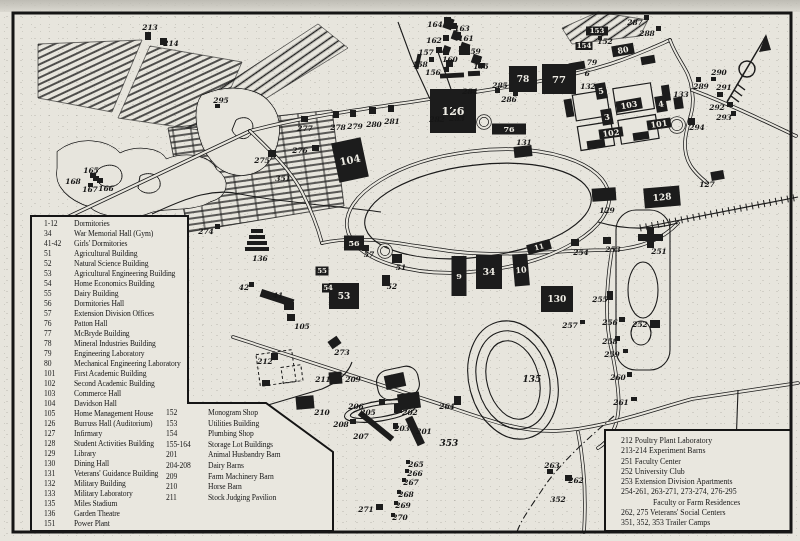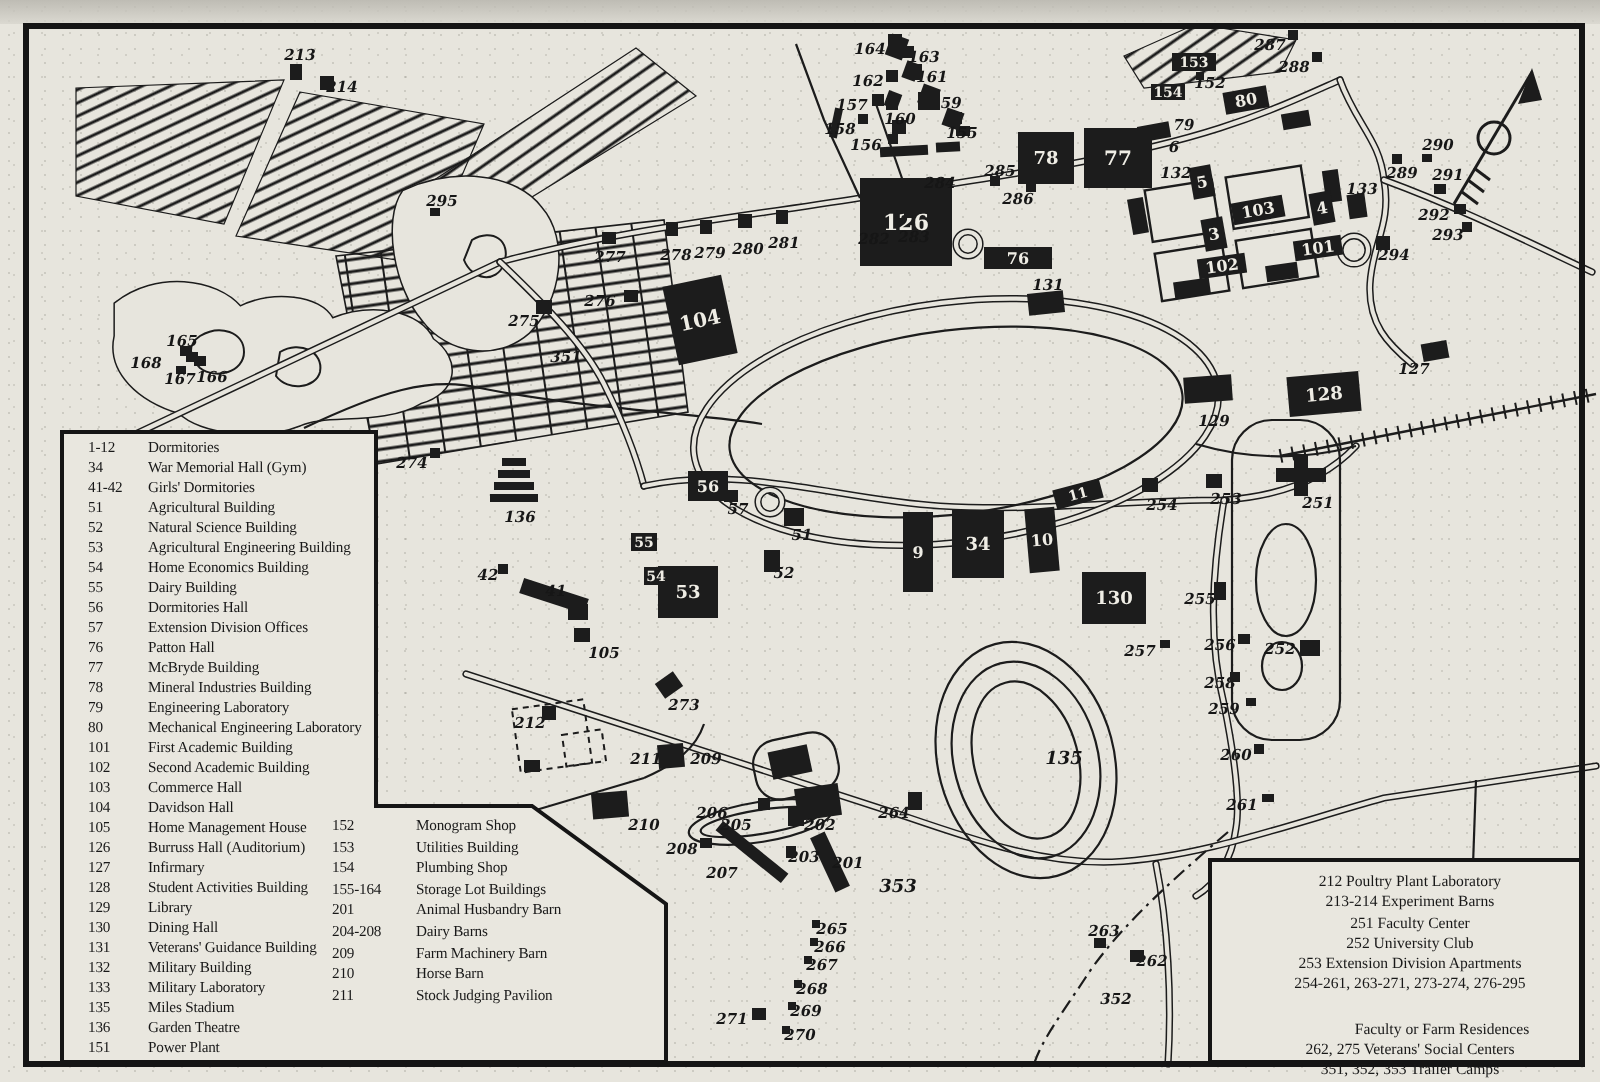--- a/index.html
+++ b/index.html
@@ -25,22 +25,22 @@
   .mb{font:italic 700 7.5px "DejaVu Serif",serif;fill:#161616;}
   .mt{font:italic 700 9px "DejaVu Serif",serif;fill:#161616;}
   .mw{font:700 8px "DejaVu Serif",serif;fill:#efede5;}
   .legend-col{position:absolute;color:#181818;z-index:5;}
   .lrow{display:flex;line-height:10px;font-size:7.6px;letter-spacing:-.1px;white-space:nowrap;}
   .lrow .n{width:30px;flex:none;}
   .c2 .lrow{line-height:10.6px;}
   .c2 .lrow .n{width:42px;}
   #legend3{position:absolute;left:621px;top:436px;width:168px;z-index:5;
     color:#181818;font-size:7.8px;line-height:10.3px;}
-  #legend3 .l3{white-space:nowrap;text-align:center;}
-  #legend3 .ind{padding-left:32px;margin-top:12px;}
+  #legend3 .l3{white-space:nowrap;}
+  #legend3 .ind{padding-left:32px;}
 </style>
 </head>
 <body>
 
 <div id="paper"></div>
 <div id="topgrain"></div>
 
 <svg id="map" width="800" height="541" viewBox="0 0 800 541">
   <defs>
     <pattern id="h1" patternUnits="userSpaceOnUse" width="6" height="6" patternTransform="rotate(-25)">

